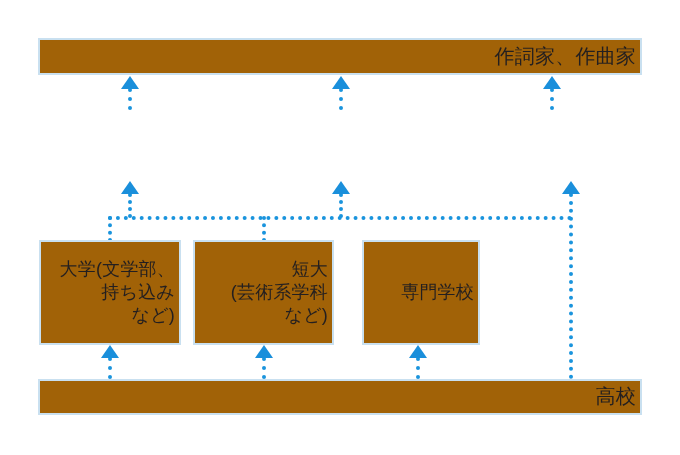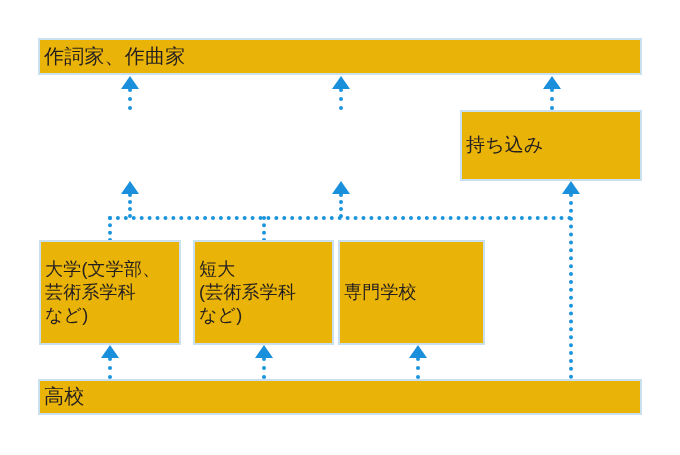--- a/index.html
+++ b/index.html
@@ -14,26 +14,26 @@
   #canvas {
     position: relative;
     width: 680px;
     height: 455px;
     background: #ffffff;
     overflow: hidden;
   }
   .node {
     position: absolute;
     box-sizing: border-box;
-    background: #eab308;
+    background: #a16207;
     border: 2px solid #c9e0f0;
     display: flex;
     align-items: center;
     justify-content: center;
-    text-align: left;
+    text-align: right;
     color: #231f20;
     line-height: 1.28;
     letter-spacing: 0.2px;
     white-space: pre-line;
     padding: 2px 4px;
   }
   .node-label {
     display: block;
     width: 100%;
     white-space: pre-line;
@@ -41,21 +41,21 @@
 
   
   .node-top      { left: 38px;  top: 38px;  width: 604px; height: 37px;  font-size: 20px; }
   .node-mid      { top: 110px;  height: 71px; font-size: 19px; }
   .node-mid-1    { left: 39px;  width: 182px; }
   .node-mid-2    { left: 250px; width: 182px; }
   .node-mid-3    { left: 460px; width: 182px; }
   .node-school   { top: 240px;  height: 105px; font-size: 18px; }
   .node-school-1 { left: 39px;  width: 142px; }
   .node-school-2 { left: 193px; width: 141px; }
-  .node-school-3 { left: 338px; width: 147px; }
+  .node-school-3 { left: 362px; width: 118px; }
   .node-bottom   { left: 38px;  top: 379px; width: 604px; height: 36px; font-size: 20px; font-family: Liberation Serif, serif; }
 
   
   .conn-v {
     position: absolute;
     width: 0;
     border-left: 4px dotted #1a94dd;
   }
   .conn-h {
     position: absolute;
@@ -107,27 +107,24 @@
 
   <div class="conn-v" style="left:416px; top:357px; height:22px;"></div>
   <div class="arrow-up" style="left:409px; top:345px;"></div>
 
   <div class="node node-top">
     <span class="node-label">作詞家、作曲家</span>
   </div>
 
 
 
-  <div class="node node-mid node-mid-3">
-    <span class="node-label">持ち込み</span>
-  </div>
 
   <div class="node node-school node-school-1">
     <span class="node-label">大学(文学部、
-芸術系学科
+持ち込み
 など)</span>
   </div>
 
   <div class="node node-school node-school-2">
     <span class="node-label">短大
 (芸術系学科
 など)</span>
   </div>
 
   <div class="node node-school node-school-3">

